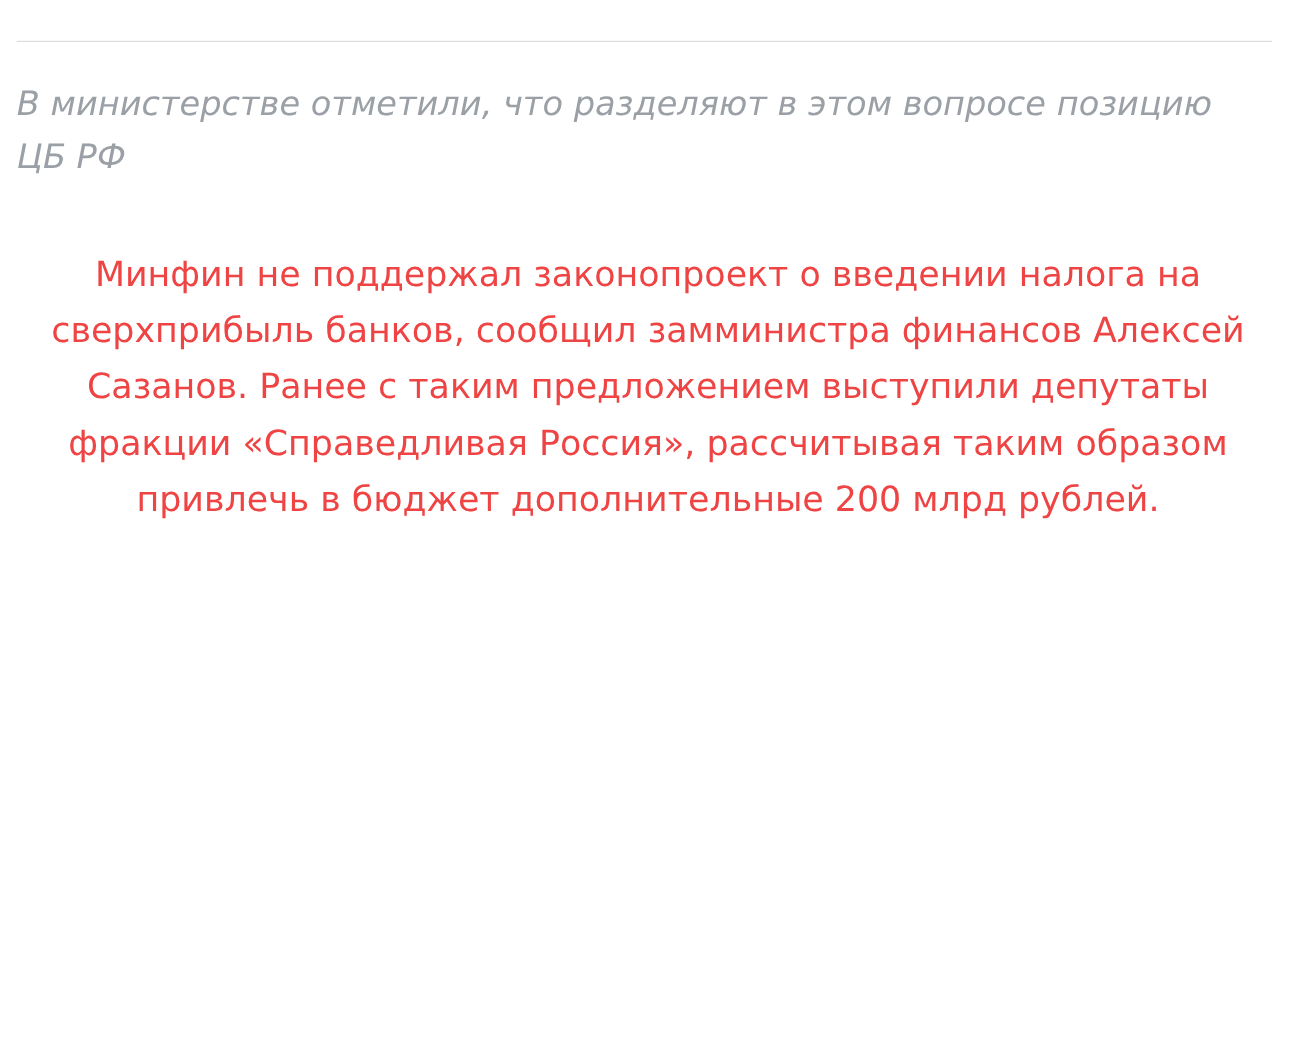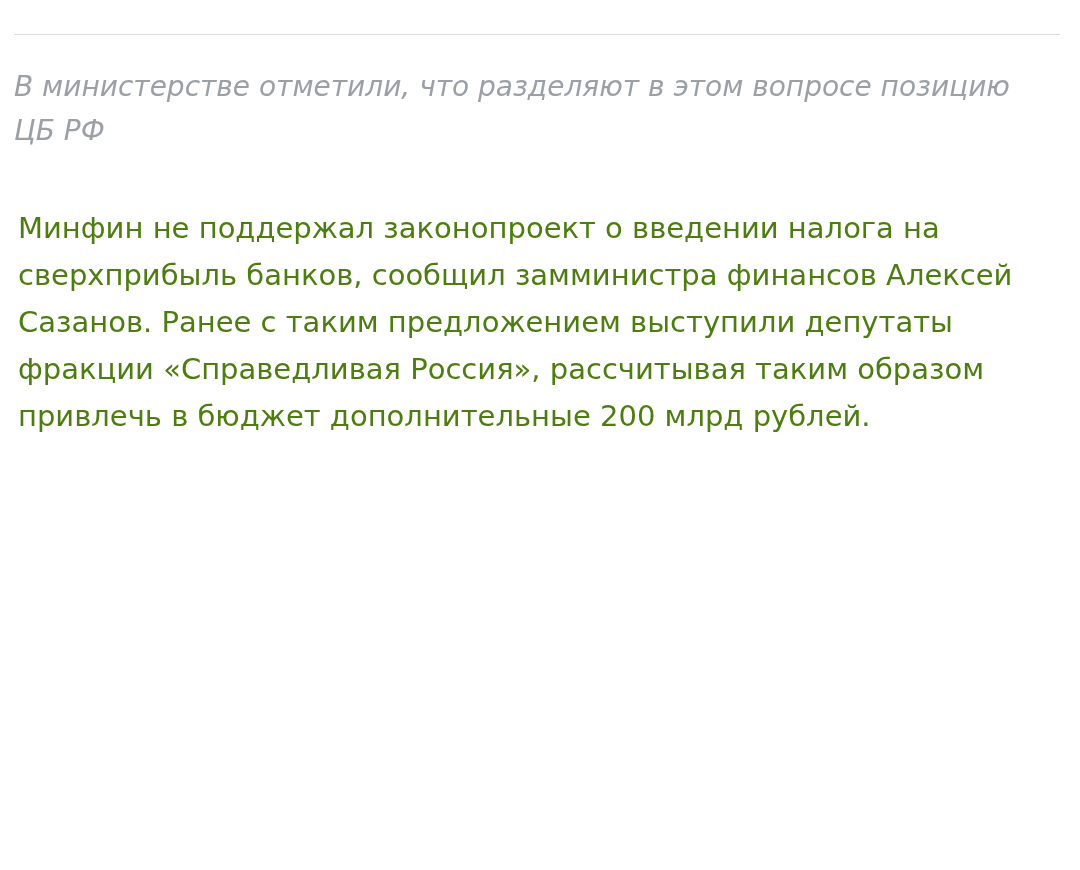--- a/index.html
+++ b/index.html
@@ -44,23 +44,24 @@
     line-height: 1.58;
     color: #9aa0a6;
     margin: 5px 0 52px 0;
     max-width: 1000px;
   }
   .body-text {
     font-family: "DejaVu Sans", sans-serif;
     font-weight: 400;
     font-size: 29px;
     line-height: 1.62;
-    color: #4d7c0f;
+    color: #ef4444;
     margin: 4px;
     max-width: 1056px;
+    text-align: center;
   }
 </style>
 </head>
 <body>
 
 <div class="article">
 
   <div class="rule"></div>
 
   <p class="standfirst">В министерстве отметили, что разделяют в этом вопросе позицию ЦБ РФ</p>

